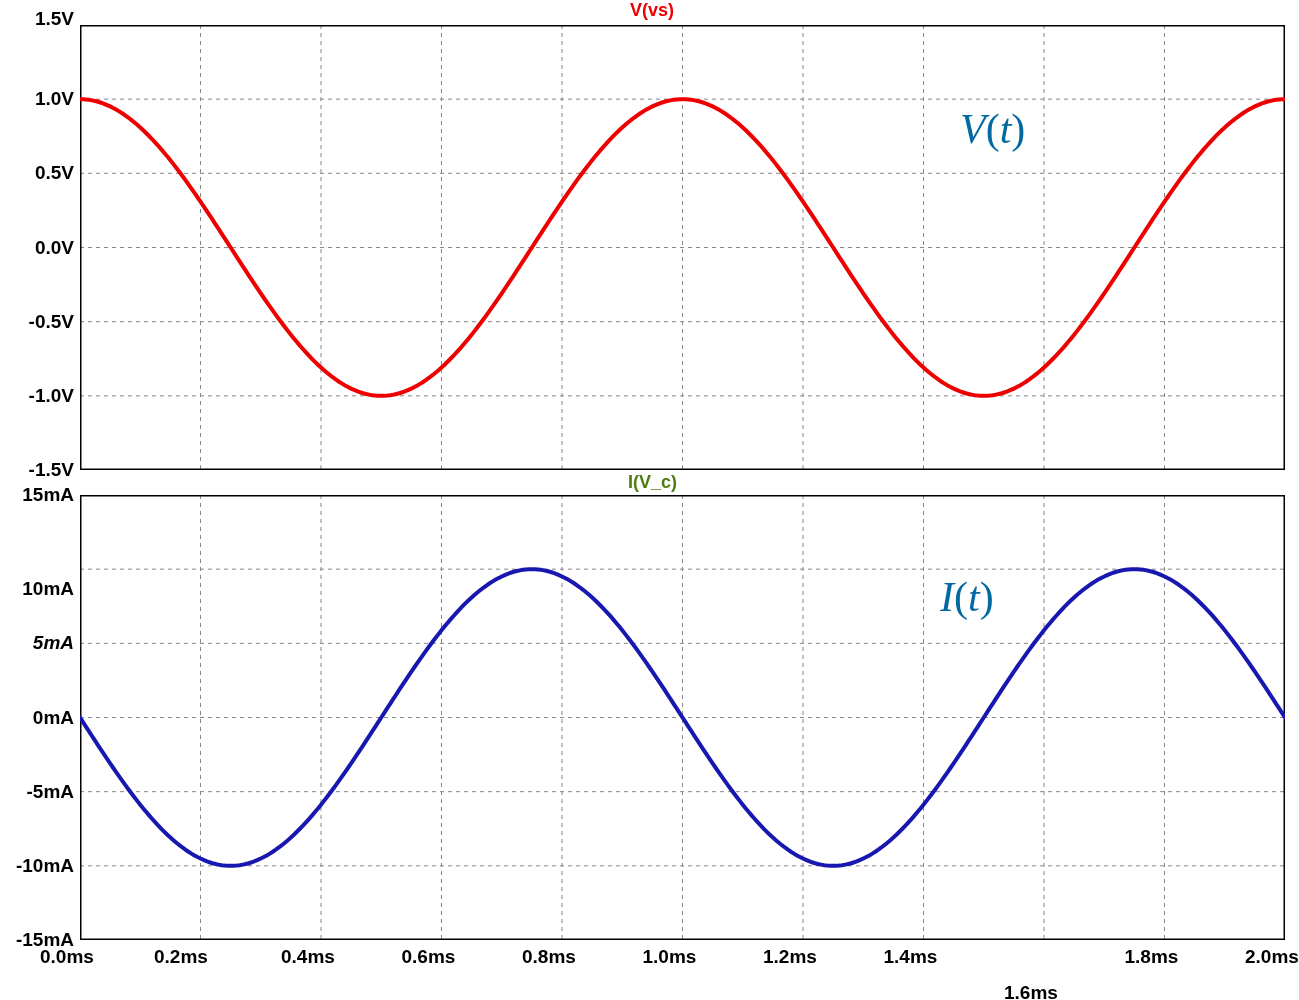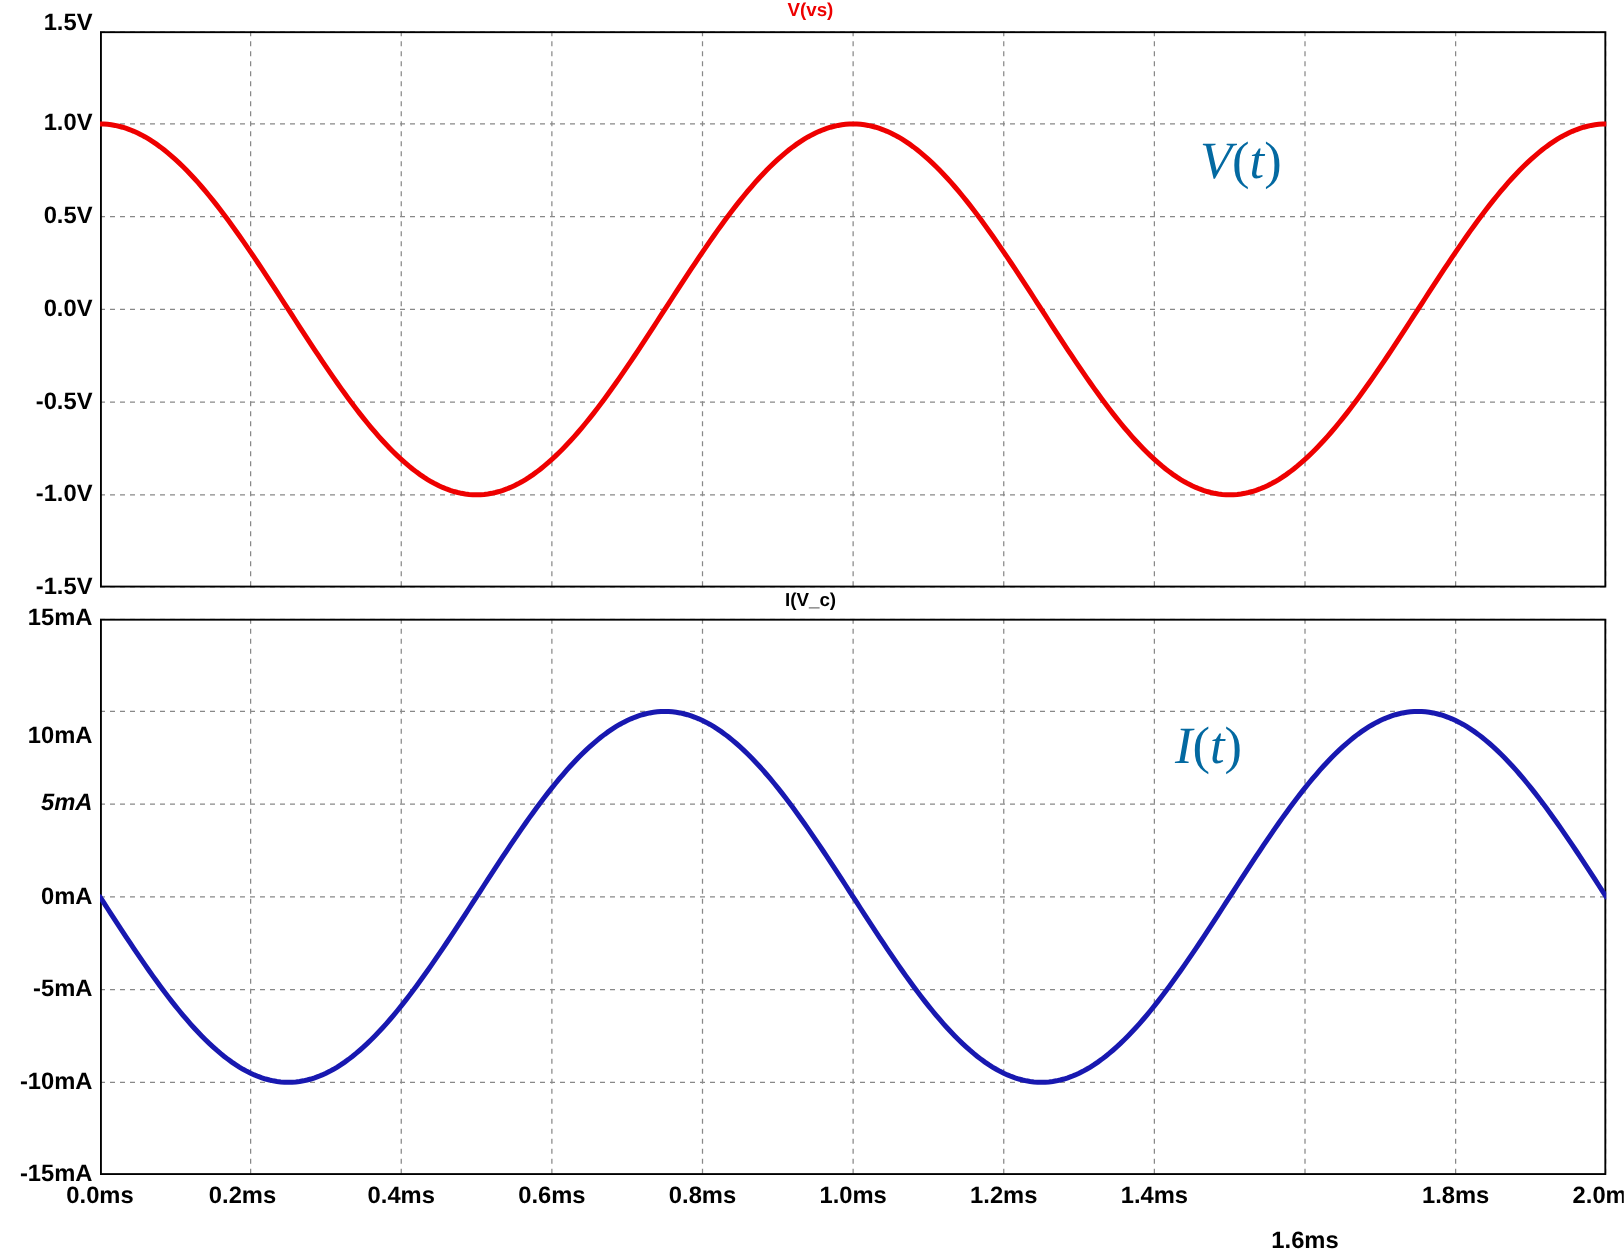--- a/index.html
+++ b/index.html
@@ -17,32 +17,31 @@
   }
   .plot-wrap {
     position: absolute;
     left: 0;
     top: 0;
   }
   .plot-title {
     position: absolute;
     font-weight: bold;
     color: #000;
-    font-size: 15px;
+    font-size: 18px;
   }
   .y-tick-label {
     position: absolute;
     text-align: right;
     font-weight: bold;
     font-size: 19px;
     color: #000;
   }
   .x-tick-label {
     position: absolute;
-    text-align: center;
     font-weight: bold;
     font-size: 19px;
     color: #000;
   }
   .annot {
     position: absolute;
     font-family: "Times New Roman", Georgia, serif;
     font-style: italic;
     font-size: 42px;
     color: #0369a1;
@@ -82,21 +81,21 @@
         <line x1="0" x2="1205" y1="0" y2="0" stroke="#888" stroke-width="1" stroke-dasharray="4 4"></line>
         <rect x="0" y="0" width="1205" height="445" fill="none" stroke="#000" stroke-width="3"></rect>
         <path d="M0.00 74.17 L3.01 74.24 L6.03 74.46 L9.04 74.82 L12.05 75.34 L15.06 75.99 L18.07 76.79 L21.09 77.74 L24.10 78.83 L27.11 80.06 L30.13 81.43 L33.14 82.94 L36.15 84.58 L39.16 86.37 L42.18 88.28 L45.19 90.33 L48.20 92.51 L51.21 94.82 L54.23 97.26 L57.24 99.82 L60.25 102.50 L63.26 105.29 L66.28 108.21 L69.29 111.23 L72.30 114.37 L75.31 117.61 L78.33 120.96 L81.34 124.41 L84.35 127.95 L87.36 131.59 L90.38 135.31 L93.39 139.12 L96.40 143.02 L99.41 146.99 L102.43 151.04 L105.44 155.16 L108.45 159.34 L111.46 163.59 L114.47 167.89 L117.49 172.25 L120.50 176.66 L123.51 181.12 L126.52 185.61 L129.54 190.14 L132.55 194.71 L135.56 199.30 L138.58 203.91 L141.59 208.54 L144.60 213.19 L147.61 217.84 L150.63 222.50 L153.64 227.16 L156.65 231.81 L159.66 236.46 L162.68 241.09 L165.69 245.70 L168.70 250.29 L171.71 254.86 L174.72 259.39 L177.74 263.88 L180.75 268.34 L183.76 272.75 L186.78 277.11 L189.79 281.41 L192.80 285.66 L195.81 289.84 L198.83 293.96 L201.84 298.01 L204.85 301.98 L207.86 305.88 L210.88 309.69 L213.89 313.41 L216.90 317.05 L219.91 320.59 L222.93 324.04 L225.94 327.39 L228.95 330.63 L231.96 333.77 L234.97 336.79 L237.99 339.71 L241.00 342.50 L244.01 345.18 L247.02 347.74 L250.04 350.18 L253.05 352.49 L256.06 354.67 L259.07 356.72 L262.09 358.63 L265.10 360.42 L268.11 362.06 L271.13 363.57 L274.14 364.94 L277.15 366.17 L280.16 367.26 L283.18 368.21 L286.19 369.01 L289.20 369.66 L292.21 370.18 L295.23 370.54 L298.24 370.76 L301.25 370.83 L304.26 370.76 L307.27 370.54 L310.29 370.18 L313.30 369.66 L316.31 369.01 L319.32 368.21 L322.34 367.26 L325.35 366.17 L328.36 364.94 L331.38 363.57 L334.39 362.06 L337.40 360.42 L340.41 358.63 L343.42 356.72 L346.44 354.67 L349.45 352.49 L352.46 350.18 L355.47 347.74 L358.49 345.18 L361.50 342.50 L364.51 339.71 L367.52 336.79 L370.54 333.77 L373.55 330.63 L376.56 327.39 L379.57 324.04 L382.59 320.59 L385.60 317.05 L388.61 313.41 L391.63 309.69 L394.64 305.88 L397.65 301.98 L400.66 298.01 L403.68 293.96 L406.69 289.84 L409.70 285.66 L412.71 281.41 L415.72 277.11 L418.74 272.75 L421.75 268.34 L424.76 263.88 L427.77 259.39 L430.79 254.86 L433.80 250.29 L436.81 245.70 L439.82 241.09 L442.84 236.46 L445.85 231.81 L448.86 227.16 L451.88 222.50 L454.89 217.84 L457.90 213.19 L460.91 208.54 L463.93 203.91 L466.94 199.30 L469.95 194.71 L472.96 190.14 L475.98 185.61 L478.99 181.12 L482.00 176.66 L485.01 172.25 L488.03 167.89 L491.04 163.59 L494.05 159.34 L497.06 155.16 L500.07 151.04 L503.09 146.99 L506.10 143.02 L509.11 139.12 L512.13 135.31 L515.14 131.59 L518.15 127.95 L521.16 124.41 L524.17 120.96 L527.19 117.61 L530.20 114.37 L533.21 111.23 L536.23 108.21 L539.24 105.29 L542.25 102.50 L545.26 99.82 L548.27 97.26 L551.29 94.82 L554.30 92.51 L557.31 90.33 L560.33 88.28 L563.34 86.37 L566.35 84.58 L569.36 82.94 L572.38 81.43 L575.39 80.06 L578.40 78.83 L581.41 77.74 L584.42 76.79 L587.44 75.99 L590.45 75.34 L593.46 74.82 L596.48 74.46 L599.49 74.24 L602.50 74.17 L605.51 74.24 L608.52 74.46 L611.54 74.82 L614.55 75.34 L617.56 75.99 L620.58 76.79 L623.59 77.74 L626.60 78.83 L629.61 80.06 L632.63 81.43 L635.64 82.94 L638.65 84.58 L641.66 86.37 L644.68 88.28 L647.69 90.33 L650.70 92.51 L653.71 94.82 L656.73 97.26 L659.74 99.82 L662.75 102.50 L665.76 105.29 L668.78 108.21 L671.79 111.23 L674.80 114.37 L677.81 117.61 L680.82 120.96 L683.84 124.41 L686.85 127.95 L689.86 131.59 L692.88 135.31 L695.89 139.12 L698.90 143.02 L701.91 146.99 L704.92 151.04 L707.94 155.16 L710.95 159.34 L713.96 163.59 L716.98 167.89 L719.99 172.25 L723.00 176.66 L726.01 181.12 L729.02 185.61 L732.04 190.14 L735.05 194.71 L738.06 199.30 L741.08 203.91 L744.09 208.54 L747.10 213.19 L750.11 217.84 L753.13 222.50 L756.14 227.16 L759.15 231.81 L762.16 236.46 L765.17 241.09 L768.19 245.70 L771.20 250.29 L774.21 254.86 L777.23 259.39 L780.24 263.88 L783.25 268.34 L786.26 272.75 L789.27 277.11 L792.29 281.41 L795.30 285.66 L798.31 289.84 L801.33 293.96 L804.34 298.01 L807.35 301.98 L810.36 305.88 L813.38 309.69 L816.39 313.41 L819.40 317.05 L822.41 320.59 L825.43 324.04 L828.44 327.39 L831.45 330.63 L834.46 333.77 L837.47 336.79 L840.49 339.71 L843.50 342.50 L846.51 345.18 L849.52 347.74 L852.54 350.18 L855.55 352.49 L858.56 354.67 L861.57 356.72 L864.59 358.63 L867.60 360.42 L870.61 362.06 L873.63 363.57 L876.64 364.94 L879.65 366.17 L882.66 367.26 L885.67 368.21 L888.69 369.01 L891.70 369.66 L894.71 370.18 L897.73 370.54 L900.74 370.76 L903.75 370.83 L906.76 370.76 L909.77 370.54 L912.79 370.18 L915.80 369.66 L918.81 369.01 L921.83 368.21 L924.84 367.26 L927.85 366.17 L930.86 364.94 L933.88 363.57 L936.89 362.06 L939.90 360.42 L942.91 358.63 L945.93 356.72 L948.94 354.67 L951.95 352.49 L954.96 350.18 L957.98 347.74 L960.99 345.18 L964.00 342.50 L967.01 339.71 L970.03 336.79 L973.04 333.77 L976.05 330.63 L979.06 327.39 L982.07 324.04 L985.09 320.59 L988.10 317.05 L991.11 313.41 L994.13 309.69 L997.14 305.88 L1000.15 301.98 L1003.16 298.01 L1006.17 293.96 L1009.19 289.84 L1012.20 285.66 L1015.21 281.41 L1018.23 277.11 L1021.24 272.75 L1024.25 268.34 L1027.26 263.88 L1030.28 259.39 L1033.29 254.86 L1036.30 250.29 L1039.31 245.70 L1042.33 241.09 L1045.34 236.46 L1048.35 231.81 L1051.36 227.16 L1054.38 222.50 L1057.39 217.84 L1060.40 213.19 L1063.41 208.54 L1066.42 203.91 L1069.44 199.30 L1072.45 194.71 L1075.46 190.14 L1078.47 185.61 L1081.49 181.12 L1084.50 176.66 L1087.51 172.25 L1090.53 167.89 L1093.54 163.59 L1096.55 159.34 L1099.56 155.16 L1102.58 151.04 L1105.59 146.99 L1108.60 143.02 L1111.61 139.12 L1114.63 135.31 L1117.64 131.59 L1120.65 127.95 L1123.66 124.41 L1126.67 120.96 L1129.69 117.61 L1132.70 114.37 L1135.71 111.23 L1138.72 108.21 L1141.74 105.29 L1144.75 102.50 L1147.76 99.82 L1150.77 97.26 L1153.79 94.82 L1156.80 92.51 L1159.81 90.33 L1162.83 88.28 L1165.84 86.37 L1168.85 84.58 L1171.86 82.94 L1174.88 81.43 L1177.89 80.06 L1180.90 78.83 L1183.91 77.74 L1186.92 76.79 L1189.94 75.99 L1192.95 75.34 L1195.96 74.82 L1198.97 74.46 L1201.99 74.24 L1205.00 74.17 " fill="none" stroke="#ee0000" stroke-width="4" stroke-linecap="round"></path>
       </svg>
   </div>
 
   <div class="annot" style="left:960px; top:105px;">
     <span>V</span><span class="paren">(</span><span>t</span><span class="paren">)</span>
   </div>
 
-  <div class="plot-title" style="left:628px; top:472px; color:#000000;">I(V_c)</div>
+  <div class="plot-title" style="left:628px; top:472px; color:#4d7c0f;">I(V_c)</div>
 
   <div class="plot-wrap" style="left:80px; top:495px; width:1205px; height:445px;">
     <svg id="svg-bot" width="1205" height="445">
         <line x1="0" x2="0" y1="0" y2="445" stroke="#888" stroke-width="1" stroke-dasharray="4 4"></line>
         <line x1="120.5" x2="120.5" y1="0" y2="445" stroke="#888" stroke-width="1" stroke-dasharray="4 4"></line>
         <line x1="241" x2="241" y1="0" y2="445" stroke="#888" stroke-width="1" stroke-dasharray="4 4"></line>
         <line x1="361.5" x2="361.5" y1="0" y2="445" stroke="#888" stroke-width="1" stroke-dasharray="4 4"></line>
         <line x1="482" x2="482" y1="0" y2="445" stroke="#888" stroke-width="1" stroke-dasharray="4 4"></line>
         <line x1="602.5" x2="602.5" y1="0" y2="445" stroke="#888" stroke-width="1" stroke-dasharray="4 4"></line>
         <line x1="723" x2="723" y1="0" y2="445" stroke="#888" stroke-width="1" stroke-dasharray="4 4"></line>

